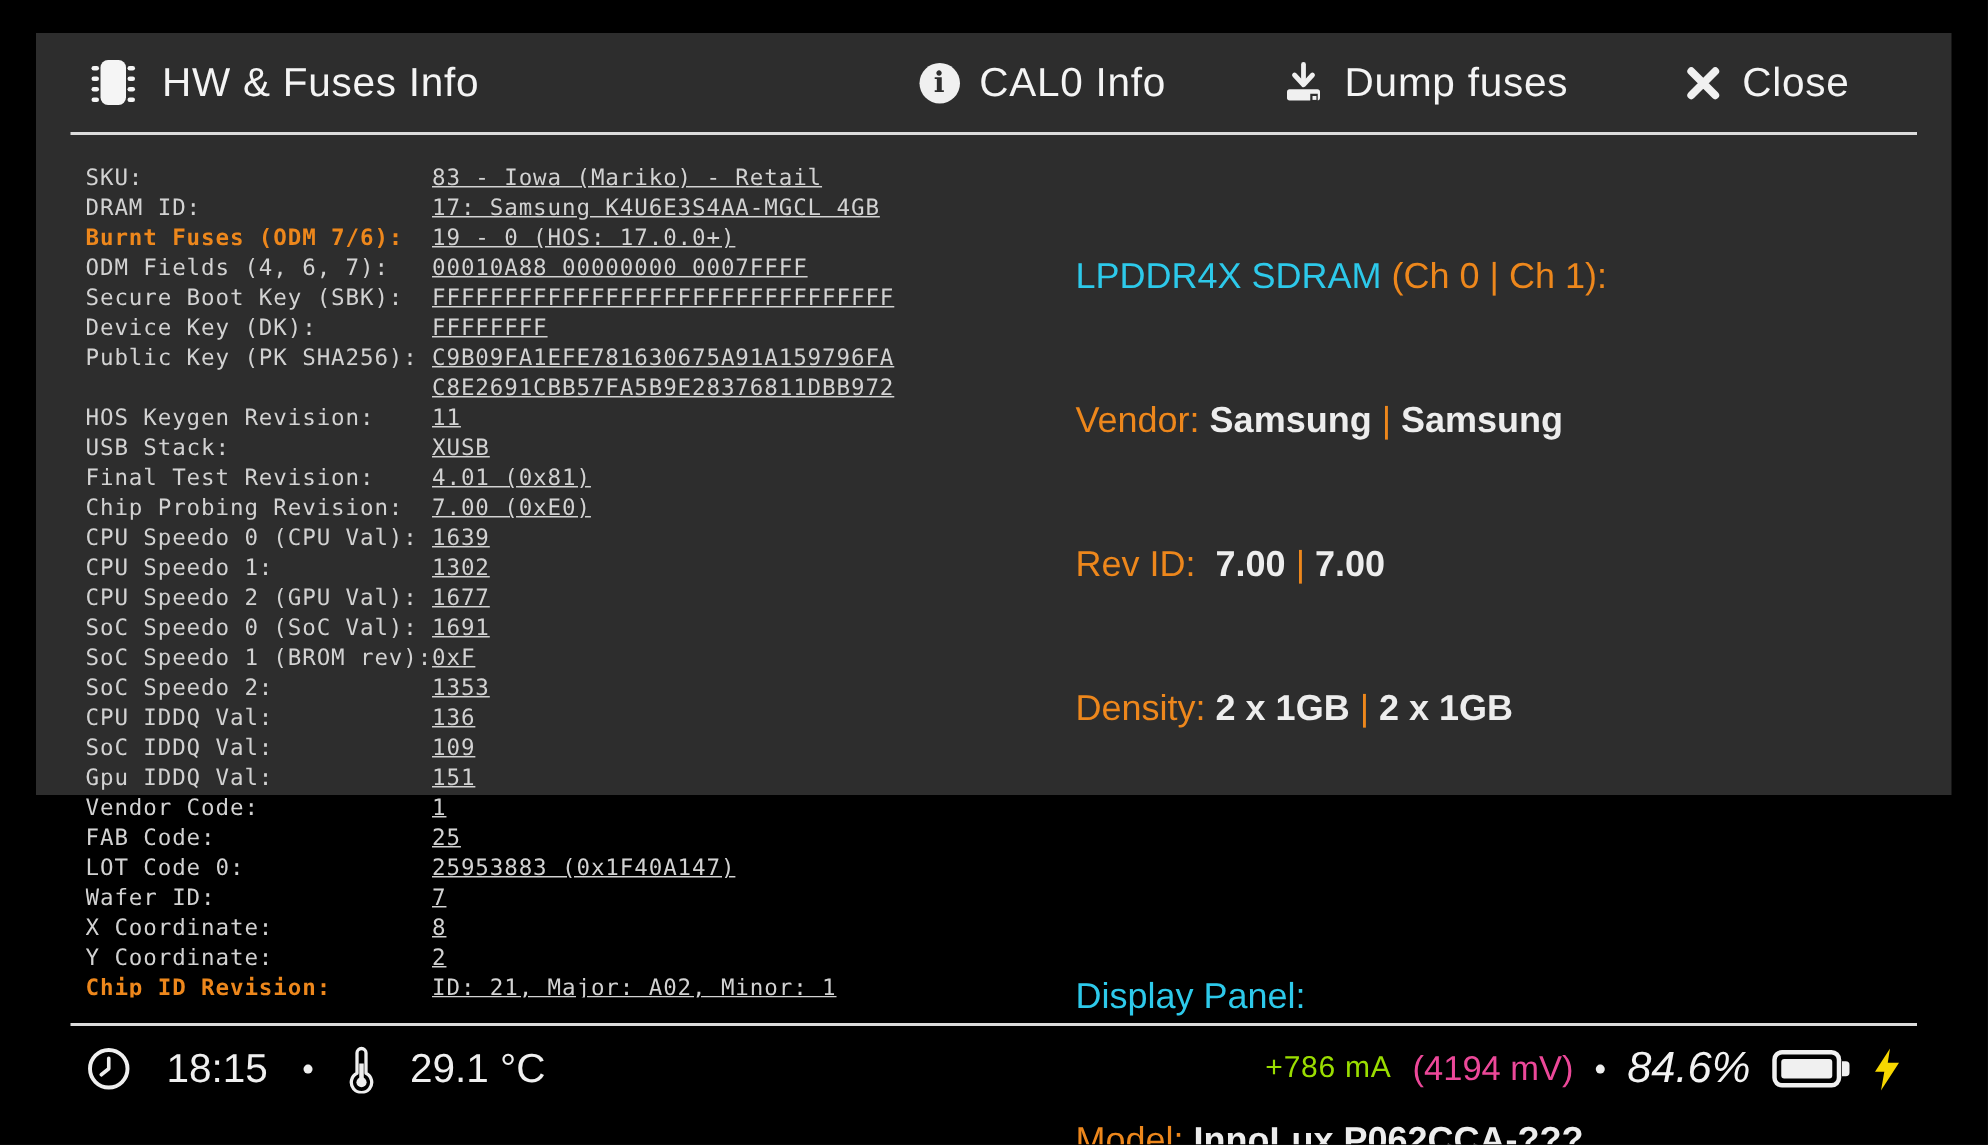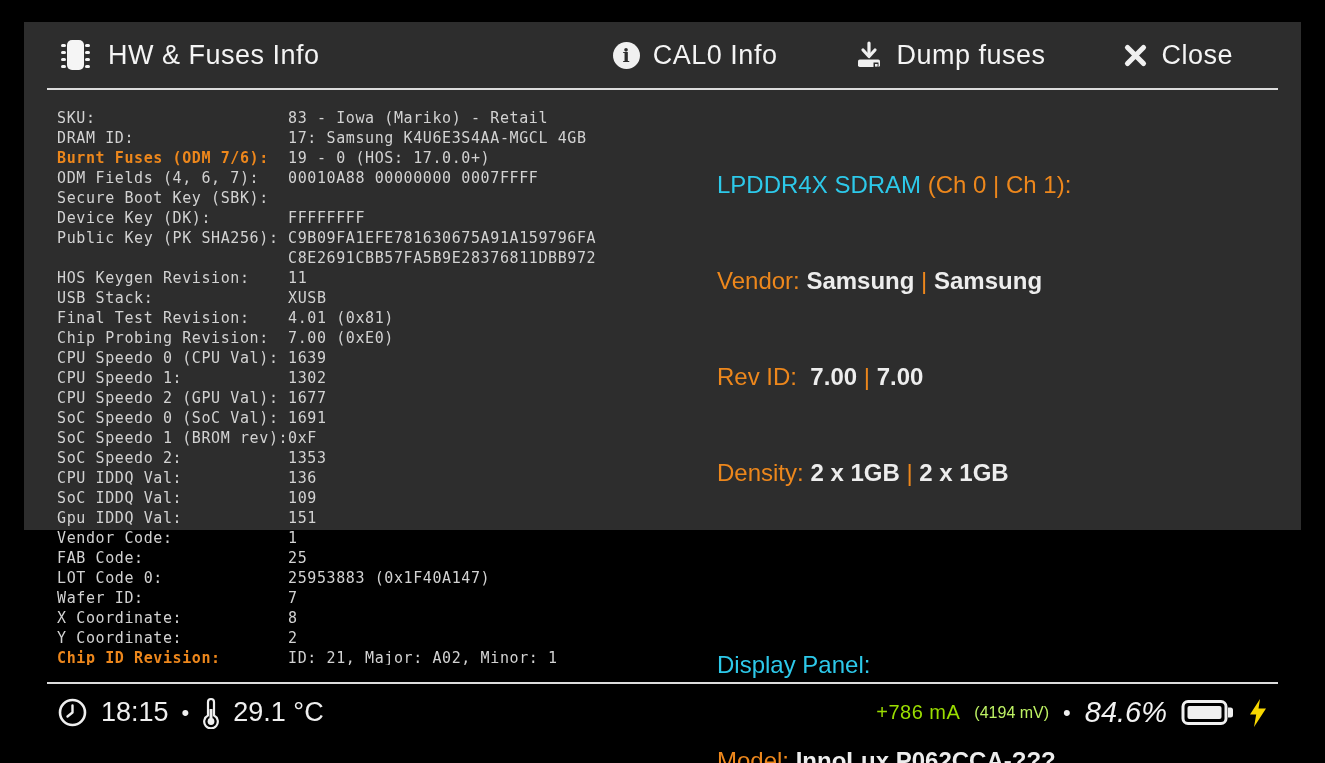--- a/index.html
+++ b/index.html
@@ -53,48 +53,48 @@
   .fuse-rows {
     position: absolute; left: 33px; top: 86px;
     width: 640px; height: 557px; overflow: hidden;
     font-family: "DejaVu Sans Mono", monospace;
     font-size: 15px; line-height: 20px; letter-spacing: 0.6px;
     color: #D2D2D2;
   }
   .fuse-row { height: 20px; display: flex; white-space: pre; }
   .fuse-label { flex: none; width: 231px; overflow: hidden; }
   .fuse-label.accent { color: #ED871C; font-weight: bold; }
-  .fuse-value { flex: none; }
+  .fuse-value { flex: none; text-decoration: underline; }
 
   
   .hw-lines {
     position: absolute; left: 693px; top: 83px; width: 560px;
     font-size: 24px; line-height: 32px; white-space: pre;
   }
   .hw-line { height: 32px; }
   .hw-spacer { height: 32px; }
   .c-cyan   { color: #2DC9EA; }
   .c-orange { color: #ED871C; }
   .c-white  { color: #EDEDED; font-weight: bold; }
 
   
   .statusbar {
     position: absolute; left: 33px; right: 33px; top: 662px; height: 57px;
     display: flex; align-items: center; justify-content: space-between;
   }
   .status-left {
-    display: flex; align-items: center; gap: 13px;
+    display: flex; align-items: center; gap: 23px;
     color: #EFEFEF; font-size: 27px; white-space: pre;
   }
   .status-right {
     display: flex; align-items: center; gap: 14px; white-space: pre;
   }
   .status-dot { color: #EFEFEF; font-size: 22px; }
   .batt-current { color: #9ADD00; font-size: 20px; letter-spacing: 0.5px; }
-  .batt-voltage { color: #bef264; font-size: 16px; }
+  .batt-voltage { color: #ec4899; font-size: 23px; }
   .batt-percent { color: #F2F2F2; font-size: 29px; font-style: italic; }
   .icon { display: block; }
 </style>
 </head>
 <body>
 
 <div class="screen">
   <div class="panel">
 
     <div class="header">
@@ -135,21 +135,21 @@
         </div>
       </div>
     </div>
     <div class="sep-top"></div>
 
     <div class="fuse-rows">
       <div class="fuse-row"><span class="fuse-label">SKU:</span><span class="fuse-value">83 - Iowa (Mariko) - Retail</span></div>
       <div class="fuse-row"><span class="fuse-label">DRAM ID:</span><span class="fuse-value">17: Samsung K4U6E3S4AA-MGCL 4GB</span></div>
       <div class="fuse-row"><span class="fuse-label accent">Burnt Fuses (ODM 7/6):</span><span class="fuse-value">19 - 0 (HOS: 17.0.0+)</span></div>
       <div class="fuse-row"><span class="fuse-label">ODM Fields (4, 6, 7):</span><span class="fuse-value">00010A88 00000000 0007FFFF</span></div>
-      <div class="fuse-row"><span class="fuse-label">Secure Boot Key (SBK):</span></div>
+      <div class="fuse-row"><span class="fuse-label">Secure Boot Key (SBK):</span><span class="fuse-value">FFFFFFFFFFFFFFFFFFFFFFFFFFFFFFFF</span></div>
       <div class="fuse-row"><span class="fuse-label">Device Key (DK):</span><span class="fuse-value">FFFFFFFF</span></div>
       <div class="fuse-row"><span class="fuse-label">Public Key (PK SHA256):</span><span class="fuse-value">C9B09FA1EFE781630675A91A159796FA</span></div>
       <div class="fuse-row"><span class="fuse-label"></span><span class="fuse-value">C8E2691CBB57FA5B9E28376811DBB972</span></div>
       <div class="fuse-row"><span class="fuse-label">HOS Keygen Revision:</span><span class="fuse-value">11</span></div>
       <div class="fuse-row"><span class="fuse-label">USB Stack:</span><span class="fuse-value">XUSB</span></div>
       <div class="fuse-row"><span class="fuse-label">Final Test Revision:</span><span class="fuse-value">4.01 (0x81)</span></div>
       <div class="fuse-row"><span class="fuse-label">Chip Probing Revision:</span><span class="fuse-value">7.00 (0xE0)</span></div>
       <div class="fuse-row"><span class="fuse-label">CPU Speedo 0 (CPU Val):</span><span class="fuse-value">1639</span></div>
       <div class="fuse-row"><span class="fuse-label">CPU Speedo 1:</span><span class="fuse-value">1302</span></div>
       <div class="fuse-row"><span class="fuse-label">CPU Speedo 2 (GPU Val):</span><span class="fuse-value">1677</span></div>

